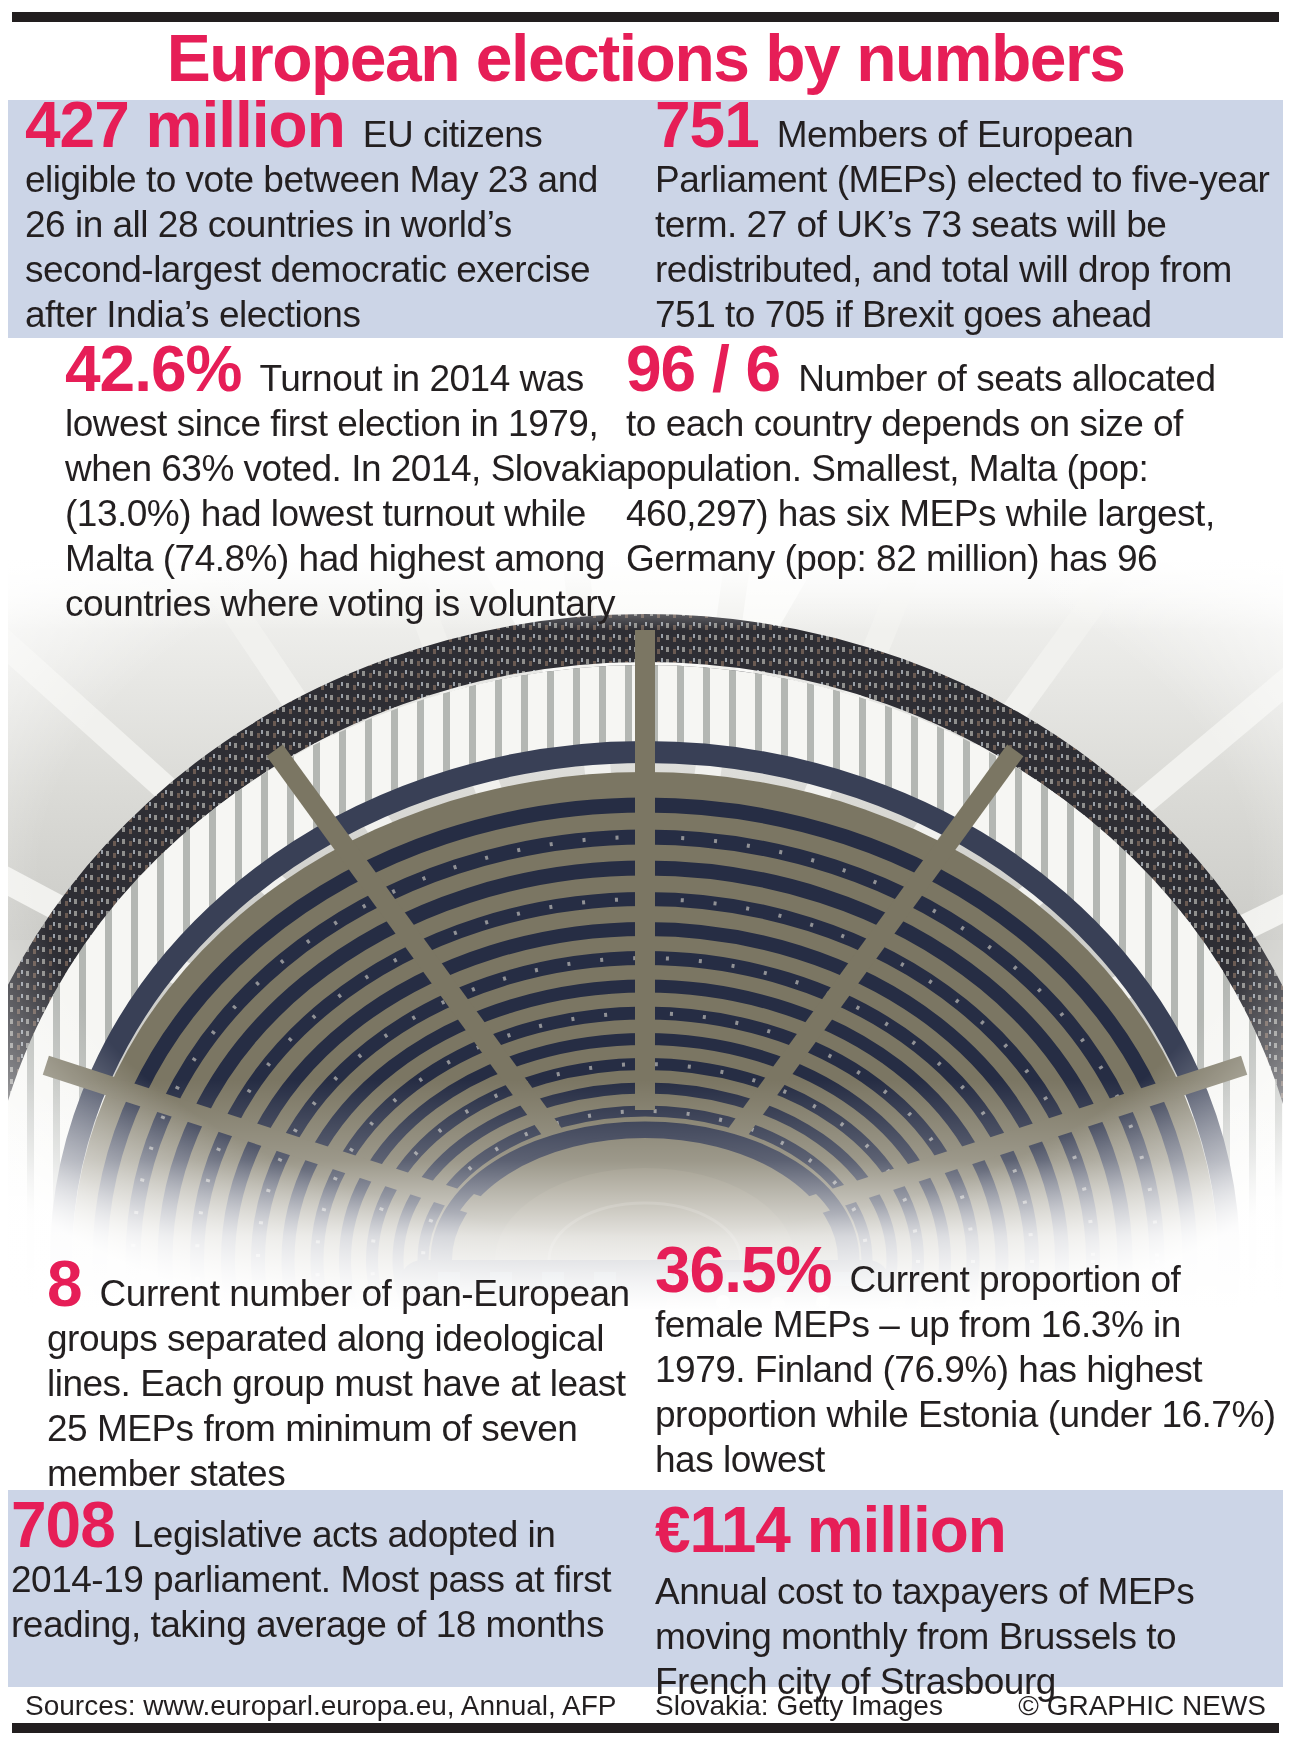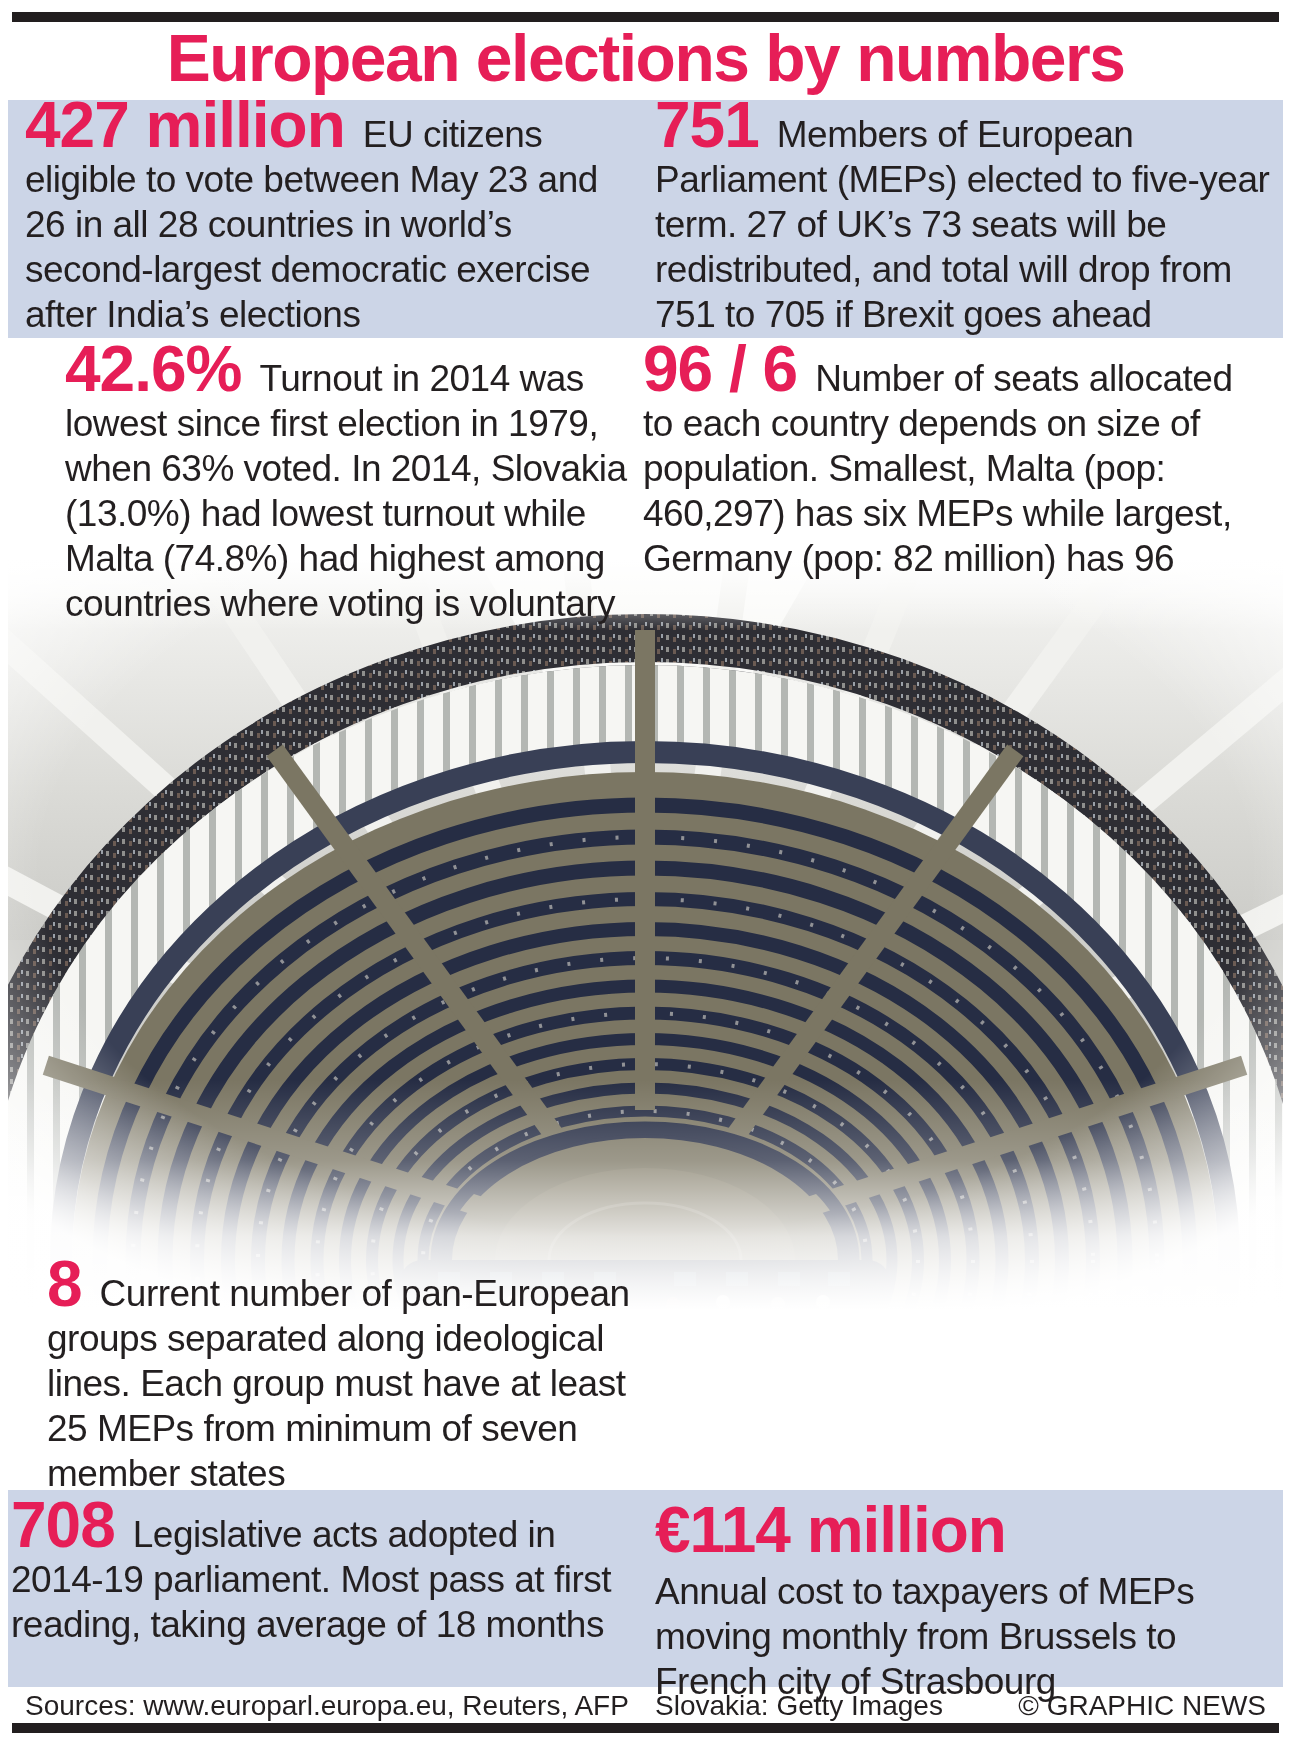--- a/index.html
+++ b/index.html
@@ -52,21 +52,21 @@
     font-size:64px;font-weight:bold;color:var(--accent);
     letter-spacing:-1px;margin-right:18px;
   }
   .stat.stack .big{
     display:block;line-height:66px;margin:0 0 6px 0;
   }
   
   .s-eligible{left:25px;top:103px;width:612px;}
   .s-meps{left:655px;top:103px;width:625px;}
   .s-turnout{left:25px;top:347px;width:612px;margin-left:40px;}
-  .s-seats{left:643px;top:347px;width:625px;}
+  .s-seats{left:626px;top:347px;width:625px;}
   .s-groups{left:25px;top:1262px;width:615px;margin-left:22px;}
   .s-female{left:655px;top:1248px;width:625px;}
   .s-acts{left:11px;top:1503px;width:612px;}
   .s-cost{left:655px;top:1497px;width:625px;}
   footer.credits{
     position:absolute;left:25px;top:1691px;width:1241px;
     font-size:28px;line-height:30px;color:var(--ink);
   }
   footer.credits .src{position:absolute;left:0;top:0;}
   footer.credits .pic{position:absolute;left:630px;top:0;}
@@ -220,28 +220,31 @@
   </div>
   <div class="stat s-turnout">
     <p><span class="big">42.6%</span><span>Turnout in 2014 was lowest since first election in 1979, when 63% voted. In 2014, Slovakia (13.0%) had lowest turnout while Malta (74.8%) had highest among countries where voting is voluntary</span></p>
   </div>
   <div class="stat s-seats">
     <p><span class="big">96 / 6</span><span>Number of seats allocated to each country depends on size of population. Smallest, Malta (pop: 460,297) has six MEPs while largest, Germany (pop: 82 million) has 96</span></p>
   </div>
   <div class="stat s-groups">
     <p><span class="big">8</span><span>Current number of pan-European groups separated along ideological lines. Each group must have at least 25 MEPs from minimum of seven member states</span></p>
   </div>
+  <div class="stat s-female">
+    <p><span class="big">36.5%</span><span>Current proportion of female MEPs – up from 16.3% in 1979. Finland (76.9%) has highest proportion while Estonia (under 16.7%) has lowest</span></p>
+  </div>
   <div class="stat s-acts">
     <p><span class="big">708</span><span>Legislative acts adopted in 2014-19 parliament. Most pass at first reading, taking average of 18 months</span></p>
   </div>
   <div class="stat s-cost stack">
     <p><span class="big">€114 million</span><span>Annual cost to taxpayers of MEPs moving monthly from Brussels to French city of Strasbourg</span></p>
   </div>
 
   <footer class="credits">
-    <span class="src">Sources: www.europarl.europa.eu, Reuters, AFP</span>
+    <span class="src">Sources: www.europarl.europa.eu, Annual, AFP</span>
     <span class="pic">Slovakia: Getty Images</span>
     <span class="gn">© GRAPHIC NEWS</span>
   </footer>
 
   <div class="rule bottom"></div>
 
 </div>
 
 </body></html>

